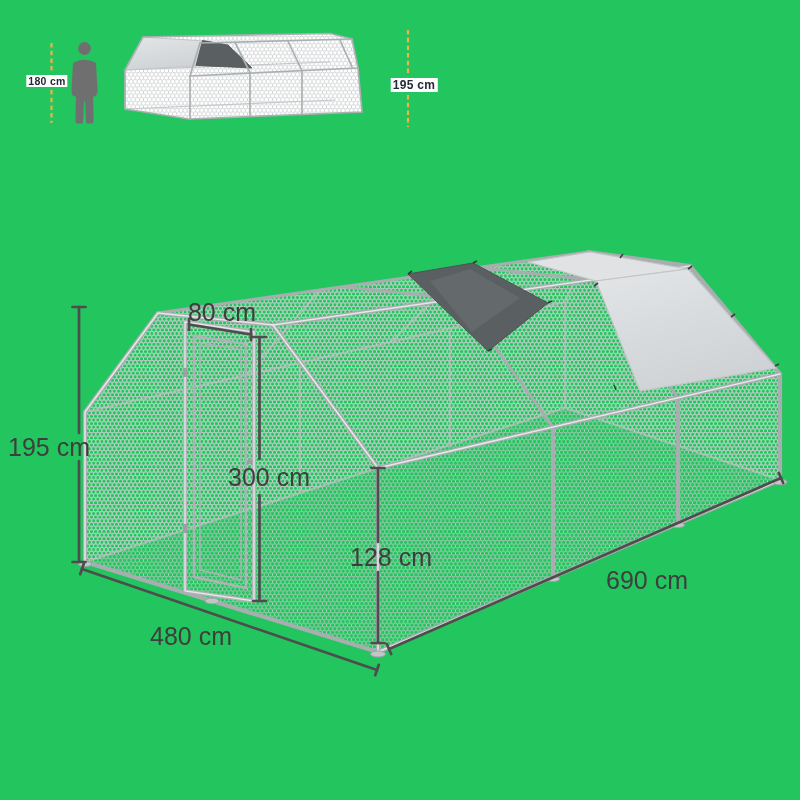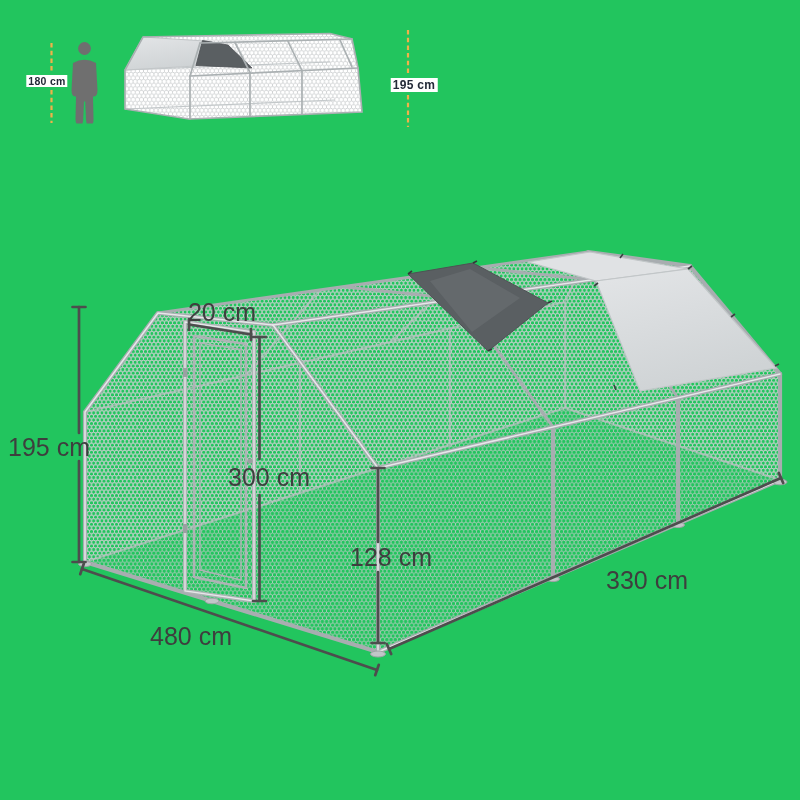--- a/index.html
+++ b/index.html
@@ -225,20 +225,20 @@
         <line x1="391.2" y1="654" x2="386.8" y2="644"></line>
         <line x1="783.2" y1="483" x2="778.8" y2="473"></line>
       </g>
     </g>
   </g>
 </svg>
 
 <div id="label-person-height" class="comp-label">180 cm</div>
 <div id="label-structure-height" class="comp-label">195 cm</div>
 
-<div id="label-door-width" class="dim-label">20 cm</div>
+<div id="label-door-width" class="dim-label">80 cm</div>
 <div id="label-door-height" class="dim-label">300 cm</div>
 <div id="label-wall-height" class="dim-label">128 cm</div>
 <div id="label-overall-height" class="dim-label">195 cm</div>
 <div id="label-overall-width" class="dim-label">480 cm</div>
-<div id="label-overall-length" class="dim-label">330 cm</div>
+<div id="label-overall-length" class="dim-label">690 cm</div>
 
 </div>
 
 </body></html>

